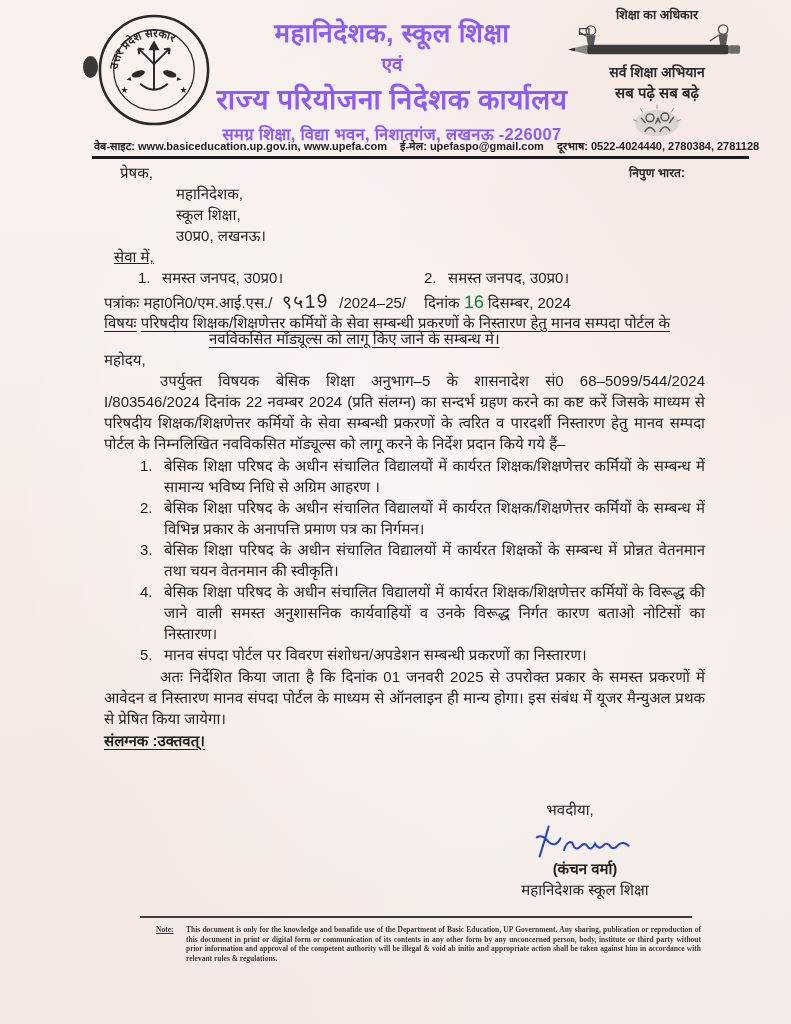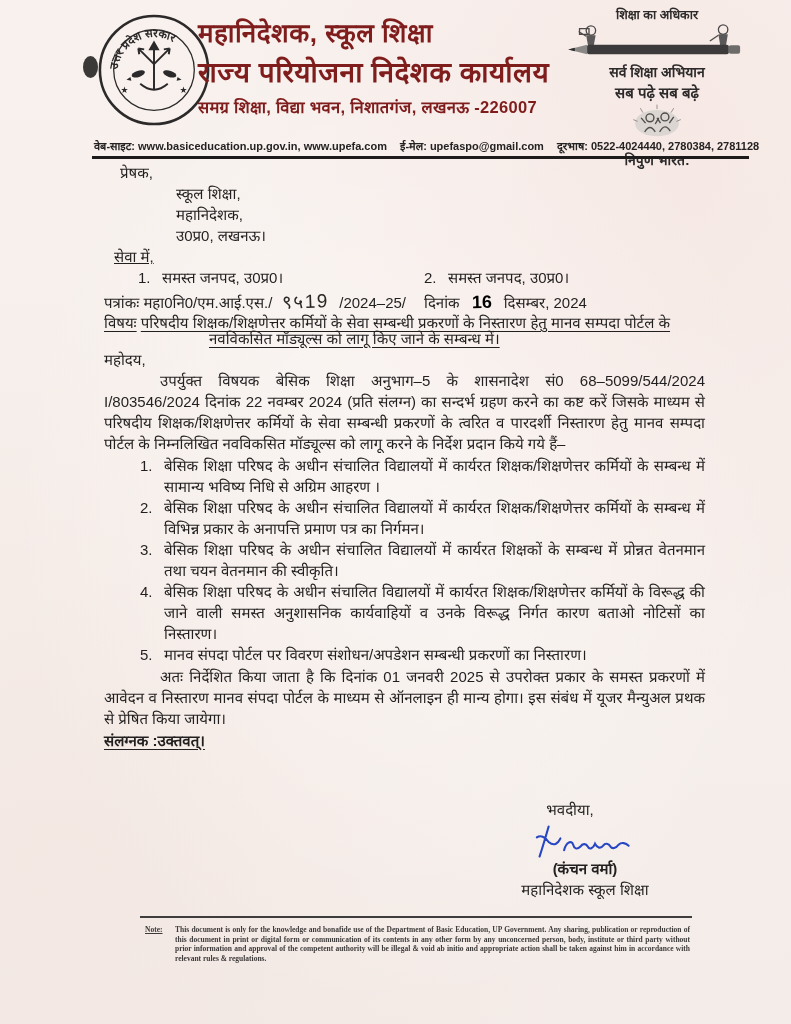--- a/index.html
+++ b/index.html
@@ -10,65 +10,65 @@
     background:
       radial-gradient(ellipse at 85% 15%, rgba(242,205,198,.22), transparent 45%),
       radial-gradient(ellipse at 8% 85%, rgba(238,216,206,.25), transparent 50%),
       radial-gradient(ellipse at 50% 50%, rgba(255,255,255,.5), transparent 70%),
       linear-gradient(180deg,#f8f1ee 0%,#f6efeb 55%,#f4ece8 100%);
   }
   .artifact{position:absolute;left:83px;top:56px;width:15px;height:22px;background:#262424;border-radius:50%;opacity:.9;}
 
   
   .seal{position:absolute;left:95px;top:11px;}
-  .titles{position:absolute;left:198px;right:205px;top:14px;text-align:left;color:#7f1d1d;}
+  .titles{position:absolute;left:198px;right:205px;top:14px;text-align:center;color:#8b5cf6;}
   .h1{font-size:26px;font-weight:bold;letter-spacing:.5px;}
   .h2{font-size:19px;font-weight:bold;margin-top:1px;}
   .h3{font-size:28px;font-weight:bold;margin-top:2px;letter-spacing:.5px;}
   .h4{font-size:16.5px;font-weight:bold;margin-top:5px;letter-spacing:.3px;white-space:nowrap;}
   .right-art{position:absolute;right:34px;top:6px;width:200px;text-align:center;color:#2c2a2a;}
   .rte-label{font-size:12.5px;font-weight:bold;}
   .ssa{font-size:14px;font-weight:bold;margin-top:1px;}
   .ssa-tag{font-size:15px;font-weight:bold;margin-top:1px;}
-  .nipun-label{font-size:14px;font-weight:bold;margin-top:0px;}
+  .nipun-label{font-size:12px;font-weight:bold;margin-top:14px;}
   .contact{position:absolute;left:94px;top:138px;width:652px;font-size:11px;font-weight:bold;white-space:nowrap;color:#242222;}
   .contact b{margin-left:10px;}
   .contact b:first-child{margin-left:0;}
   .hrule{position:absolute;left:92px;right:42px;top:156px;height:3px;background:#1d1b1b;}
 
   
   .letter{position:absolute;top:162px;left:104px;width:601px;font-size:15px;line-height:21px;}
   .sender-label{margin-left:16px;}
   .sender-lines{margin-left:72px;}
   .to-label{margin-left:10px;text-decoration:underline;}
   .addr-row{display:flex;}
   .addr{display:flex;}
   .addr1{margin-left:34px;width:250px;}
   .addr2{margin-left:36px;flex:1;}
   .addr-num{width:24px;flex:0 0 auto;}
   .ref-line{margin:3px 0 1px;white-space:nowrap;}
   .hand{font-size:19px;letter-spacing:1.5px;display:inline-block;transform:rotate(-2deg);margin:0 10px;color:#2a2826;}
-  .hand-day{font-size:18px;display:inline-block;transform:rotate(-1deg);margin:0 12px;color:#000000;font-weight:bold;}
+  .hand-day{font-size:18px;display:inline-block;transform:rotate(-1deg);margin:0 4px;color:#15803d;}
   .ref-gap{display:inline-block;width:18px;}
   .subject{padding-left:105px;text-indent:-105px;margin:2px 0 2px;line-height:16px;}
   .subject span{text-decoration:underline;text-underline-offset:3px;}
   .para{text-align:justify;text-indent:56px;}
   .list{margin:1px 0 1px 36px;}
   .li{display:flex;}
   .li-num{width:24px;flex:0 0 auto;}
   .li-text{flex:1;text-align:justify;}
   .enclosure{font-weight:bold;text-decoration:underline;text-underline-offset:3px;margin-top:1px;}
   .closing-block{width:210px;margin-left:376px;margin-top:4px;text-align:center;}
   .closing-word{margin-right:30px;margin-top:48px;}
   .sig-svg{display:block;margin:2px auto -4px;}
   .sig-name{font-weight:bold;}
 
   
   .foot-rule{position:absolute;left:140px;width:552px;top:916px;border-top:2.5px solid #3e3c3c;}
-  .note{position:absolute;left:145px;width:545px;top:925px;display:flex;
+  .note{position:absolute;left:156px;width:545px;top:925px;display:flex;
         font-family:"Liberation Serif","DejaVu Serif",serif;font-size:7.5px;line-height:9.5px;
         font-weight:bold;color:#3c3a3a;}
   .note-label{width:30px;flex:0 0 auto;text-decoration:underline;}
   .note-text{flex:1;text-align:justify;}
   svg text{font-family:"Liberation Sans","DejaVu Sans",sans-serif;}
 </style>
 </head>
 <body>
 
 <div class="artifact"></div>
@@ -94,20 +94,21 @@
       <ellipse cx="44" cy="64" rx="7" ry="3.2" fill="#2b2929" stroke="none" transform="rotate(-18 44 64)"></ellipse>
       <path d="M36 67 l-4 3 l5 1 z" fill="#2b2929" stroke="none"></path>
       <ellipse cx="76" cy="64" rx="7" ry="3.2" fill="#2b2929" stroke="none" transform="rotate(18 76 64)"></ellipse>
       <path d="M84 67 l4 3 l-5 1 z" fill="#2b2929" stroke="none"></path>
     </g>
   </svg>
 </div>
 
 <div class="titles">
   <div class="h1">महानिदेशक, स्कूल शिक्षा</div>
+  <div class="h2">एवं</div>
   <div class="h3">राज्य परियोजना निदेशक कार्यालय</div>
   <div class="h4">समग्र शिक्षा, विद्या भवन, निशातगंज, लखनऊ -226007</div>
 </div>
 
 <div class="right-art">
   <div class="rte-label">शिक्षा का अधिकार</div>
   <svg width="190" height="34" viewBox="0 0 200 36">
     <g stroke="#4a4848" stroke-width="1.4" fill="none">
       <circle cx="30" cy="8" r="5"></circle>
       <path d="M25 13 L35 13 L33 24 L27 24 Z" fill="#5a5858" stroke="none"></path>
@@ -150,22 +151,22 @@
   <b>दूरभाष:</b>
   <span>0522-4024440, 2780384, 2781128</span>
 </div>
 
 <div class="hrule"></div>
 
 <div class="letter">
 
   <div class="sender-label">प्रेषक,</div>
   <div class="sender-lines">
+    <div>महानिदेशक,</div>
     <div>स्कूल शिक्षा,</div>
-    <div>महानिदेशक,</div>
     <div>उ0प्र0, लखनऊ।</div>
   </div>
 
   <div class="to-label">सेवा में,</div>
   <div class="addr-row">
     <div class="addr addr1">
       <span class="addr-num">1.</span>
       <div>
         <div>समस्त जनपद, उ0प्र0।</div>
       </div>

